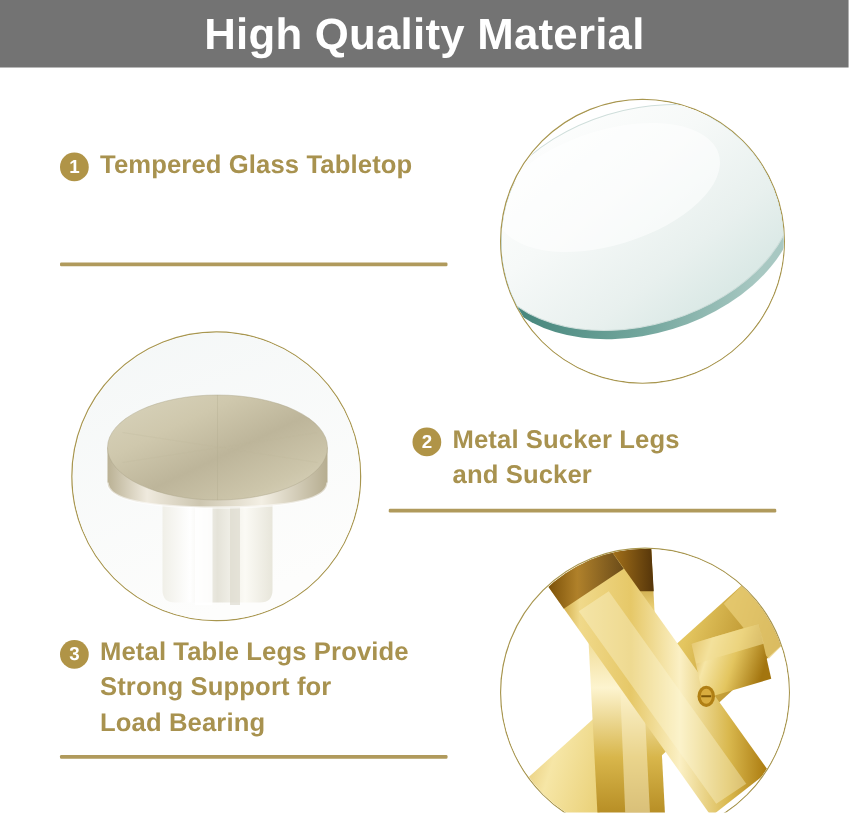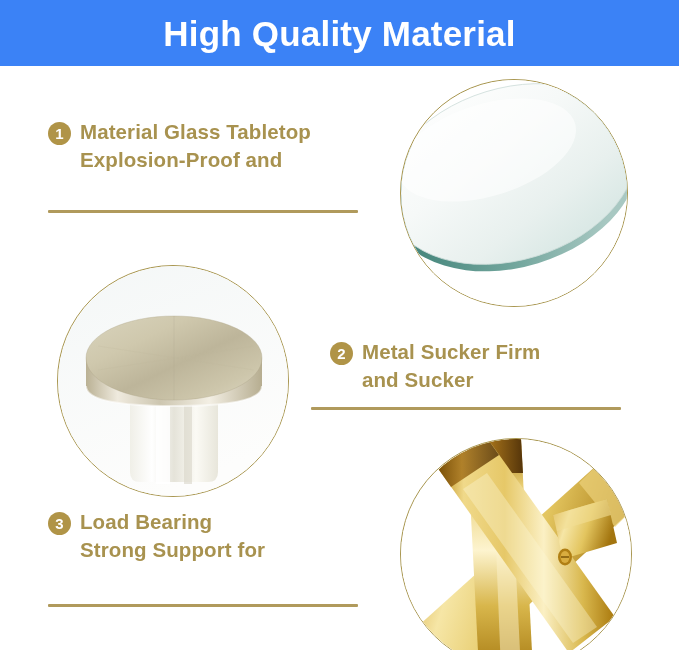--- a/index.html
+++ b/index.html
@@ -14,22 +14,22 @@
     overflow: hidden;
     position: relative;
   }
 
   
   .banner {
     position: absolute;
     left: 0;
     top: 0;
     width: 679px;
-    height: 66px;
-    background: #3b82f6;
+    height: 54px;
+    background: #737373;
     display: flex;
     align-items: center;
     justify-content: center;
   }
   .banner-title {
     color: #ffffff;
     font-size: 35px;
     font-weight: bold;
     letter-spacing: 0.2px;
     line-height: 1;
@@ -105,22 +105,21 @@
 <body>
 
 <div class="banner">
   <div class="banner-title">High Quality Material</div>
 </div>
 
 <div class="feature-text" id="text-1">
   <div class="feature-head">
     <div class="badge">1</div>
     <div class="feature-lines">
-      <div>Material Glass Tabletop</div>
-      <div>Explosion-Proof and</div>
+      <div>Tempered Glass Tabletop</div>
     </div>
   </div>
 </div>
 <div class="divider" id="divider-1"></div>
 
 <div class="photo" id="photo-1">
   <svg width="228" height="228" viewBox="0 0 228 228">
     <defs>
       <linearGradient id="glassTop" x1="0" y1="0" x2="0.6" y2="1">
         <stop offset="0%" stop-color="#ffffff"></stop>
@@ -200,33 +199,34 @@
 
       <path d="M28 120 Q28 140 116 140 Q204 140 204 120" fill="none" stroke="#ffffff" stroke-width="2" opacity="0.55"></path>
     </g>
   </svg>
 </div>
 
 <div class="feature-text" id="text-2">
   <div class="feature-head">
     <div class="badge">2</div>
     <div class="feature-lines">
-      <div>Metal Sucker Firm</div>
+      <div>Metal Sucker Legs</div>
       <div>and Sucker</div>
     </div>
   </div>
 </div>
 <div class="divider" id="divider-2"></div>
 
 <div class="feature-text" id="text-3">
   <div class="feature-head">
     <div class="badge">3</div>
     <div class="feature-lines">
+      <div>Metal Table Legs Provide</div>
+      <div>Strong Support for</div>
       <div>Load Bearing</div>
-      <div>Strong Support for</div>
     </div>
   </div>
 </div>
 <div class="divider" id="divider-3"></div>
 
 <div class="photo" id="photo-3">
   <svg width="232" height="232" viewBox="0 0 232 232">
     <defs>
       <linearGradient id="barA" x1="0" y1="0" x2="1" y2="0">
         <stop offset="0%" stop-color="#b8860f"></stop>

